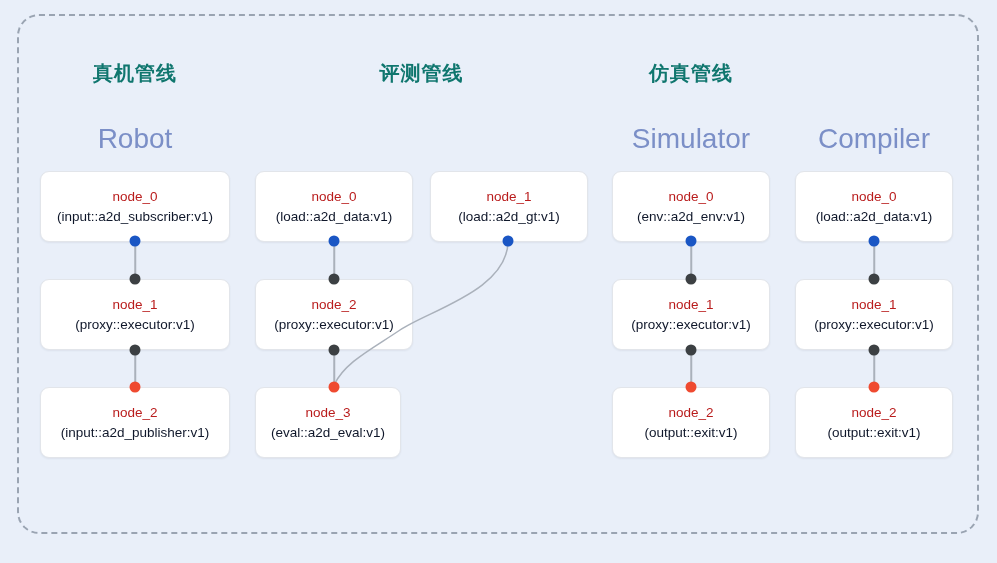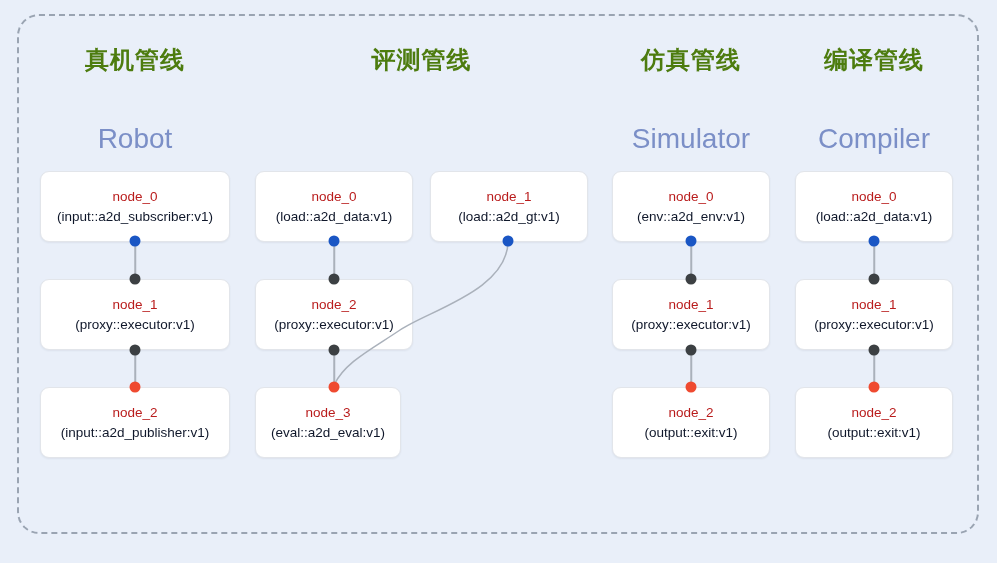--- a/index.html
+++ b/index.html
@@ -46,24 +46,24 @@
 
   .column {
     position: absolute;
     top: 0;
   }
 
   .col-title-cn {
     position: absolute;
     width: 100%;
     text-align: center;
-    top: 44px;
-    font-size: 24px;
+    top: 60px;
+    font-size: 20px;
     font-weight: bold;
-    color: #4d7c0f;
+    color: #0f766e;
     letter-spacing: 1px;
     white-space: nowrap;
   }
 
   .col-title-en {
     position: absolute;
     width: 100%;
     text-align: center;
     top: 123px;
     font-size: 28px;
@@ -220,21 +220,20 @@
 
     <div class="link-line" style="left:691px; top:241px; height:38px;"></div>
     <div class="link-line" style="left:691px; top:349px; height:38px;"></div>
 
     <div class="dot dot-blue" style="left:691px; top:241px;"></div>
     <div class="dot dot-dark" style="left:691px; top:279px;"></div>
     <div class="dot dot-dark" style="left:691px; top:350px;"></div>
     <div class="dot dot-red" style="left:691px; top:387px;"></div>
 
     <div class="column" style="left:795px; width:158px; height:563px;">
-      <div class="col-title-cn">编译管线</div>
       <div class="col-title-en">Compiler</div>
     </div>
 
     <div class="node-card" style="left:795px; top:171px; width:158px; height:71px;">
       <div class="node-title">node_0</div>
       <div class="node-sub">(load::a2d_data:v1)</div>
     </div>
     <div class="node-card" style="left:795px; top:279px; width:158px; height:71px;">
       <div class="node-title">node_1</div>
       <div class="node-sub">(proxy::executor:v1)</div>

